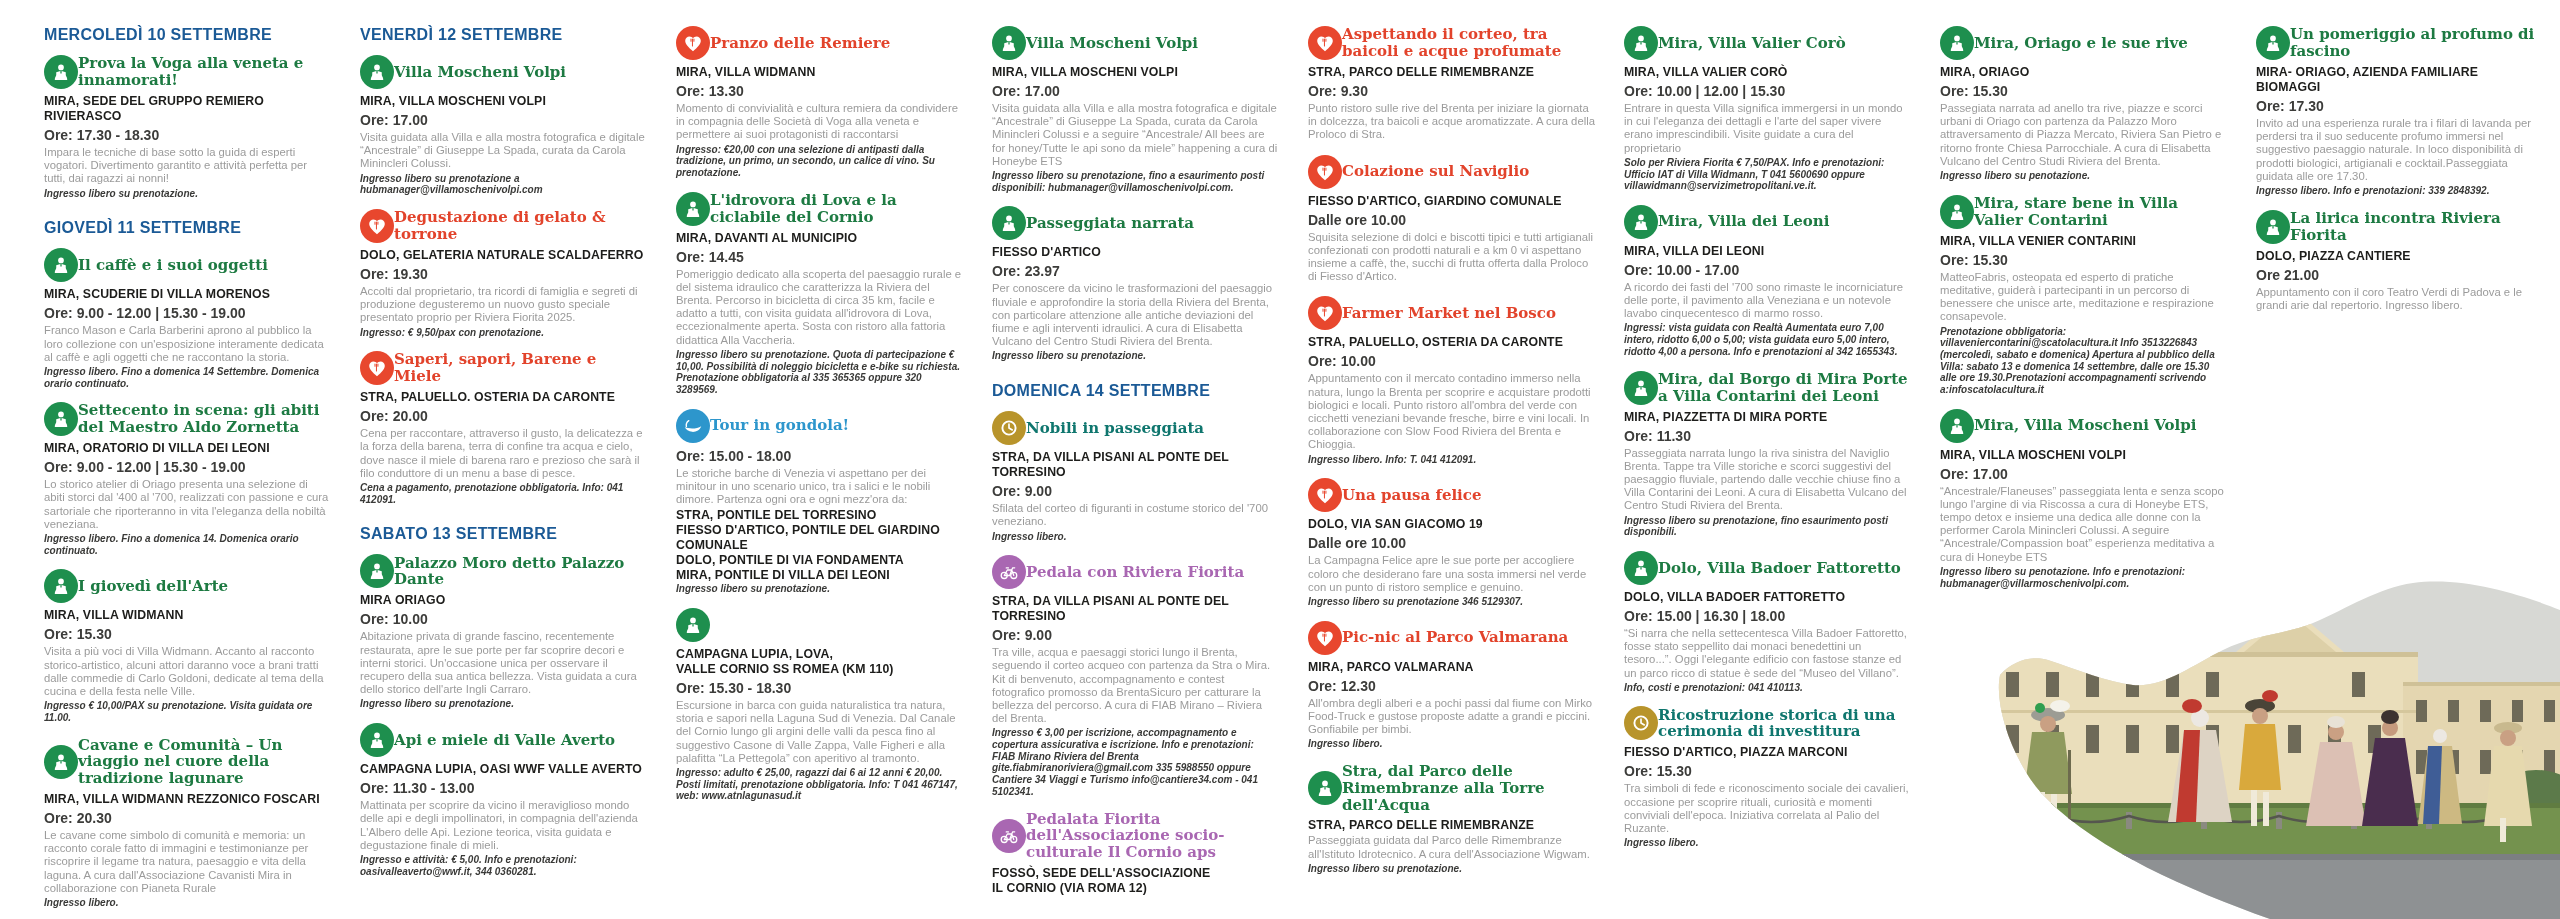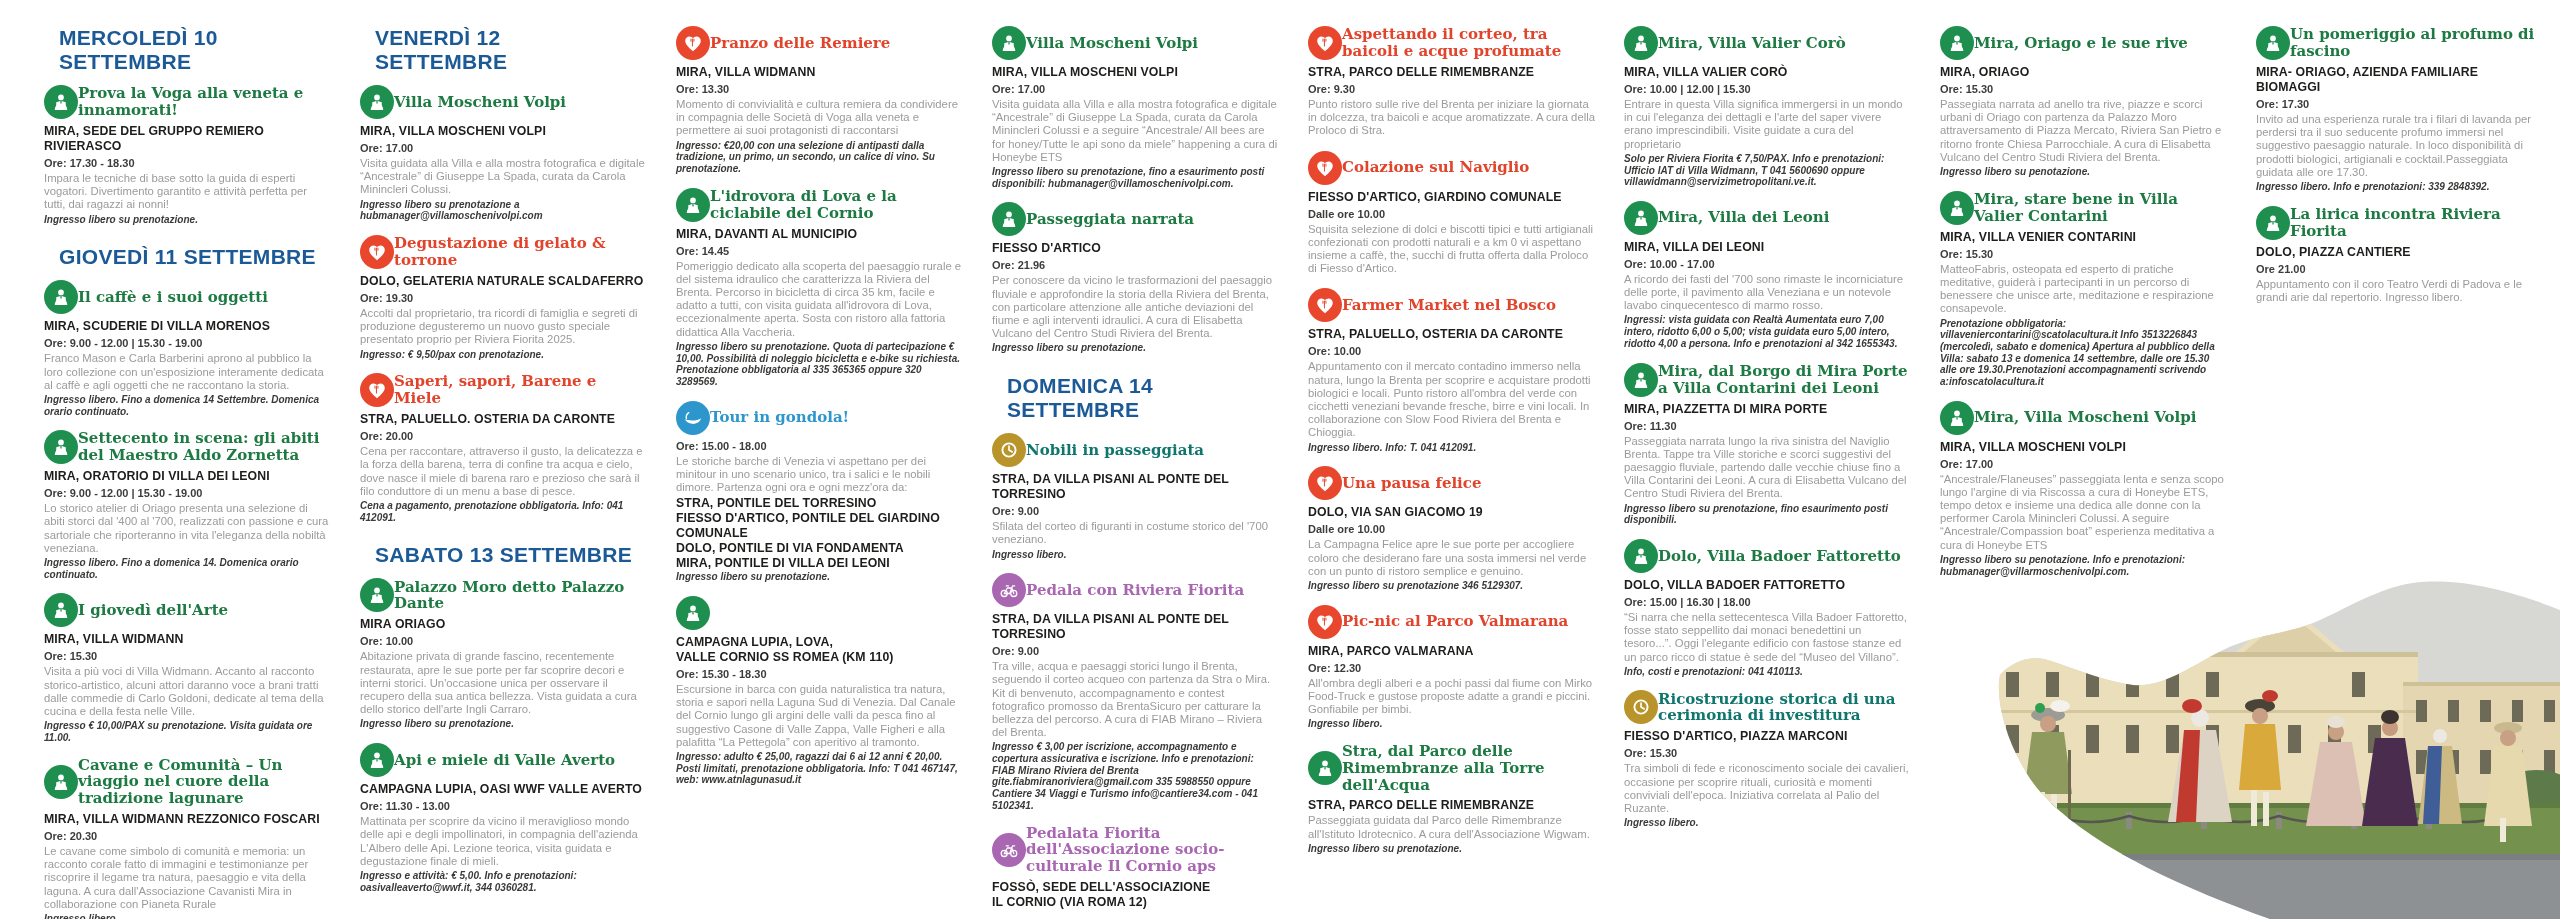--- a/index.html
+++ b/index.html
@@ -4,42 +4,42 @@
 <style>
   html,body{margin:0;padding:0}
   body{
     width:2560px;height:919px;background:#ffffff;overflow:hidden;position:relative;
     font-family:"Liberation Sans",sans-serif;
     -webkit-font-smoothing:antialiased;
   }
   .cols{position:absolute;left:44px;top:26px;display:flex;gap:29px}
   .col{width:287px;flex:none}
   .day{
-    font-size:21px;font-weight:bold;color:#1b5a96;margin:0 15px 11px;letter-spacing:.3px;
+    font-size:16px;font-weight:bold;color:#1b5a96;margin:0 0 11px;letter-spacing:.3px;
   }
   .day.later{margin-top:20px}
   .event{margin-bottom:13px}
   .head{display:flex;align-items:center;margin-bottom:5px}
   .ic{width:34px;height:34px;border-radius:50%;flex:none;display:flex;align-items:center;justify-content:center}
   .ic svg{width:22px;height:22px;display:block}
   .ic.guide{background:#1e8f4e}
   .ic.food{background:#e8472e}
   .ic.gondola{background:#2d96cc}
   .ic.clock{background:#b8942b}
   .ic.bike{background:#a967b2}
   .title{
     font-family:"DejaVu Serif",serif;font-weight:bold;font-size:15px;line-height:1.12;margin:0;
   }
   .title.guide{color:#1d7a42}
   .title.food{color:#e2432b}
   .title.gondola{color:#2d96cc}
   .title.clock{color:#0f766e}
   .title.bike{color:#a967b2}
   .loc{font-size:12.3px;font-weight:bold;color:#1d1d1b;line-height:1.22;letter-spacing:.1px}
-  .ore{font-size:11px;font-weight:bold;color:#3c3c3a;margin:3px 0 3px}
+  .ore{font-size:14px;font-weight:bold;color:#3c3c3a;margin:3px 0 3px}
   .body{font-size:11.3px;line-height:1.17;color:#9b9b9b;margin:1px 0 2px}
   .note{font-size:10px;line-height:1.17;color:#3a3a38;font-style:italic;font-weight:bold;margin:0}
   .photo{position:absolute;right:0;bottom:0;width:612px;height:359px}
 </style>
 </head>
 <body>
 
 <svg width="0" height="0" style="position:absolute" aria-hidden="true">
   <defs>
     <symbol id="sym-guide" viewBox="0 0 24 24">
@@ -296,21 +296,21 @@
       <article class="event">
         <div class="head">
           <span class="ic guide">
             <svg viewBox="0 0 24 24" aria-hidden="true">
               <use href="#sym-guide"></use>
             </svg>
           </span>
           <h3 class="title guide">Passeggiata narrata</h3>
         </div>
         <div class="loc">FIESSO D'ARTICO</div>
-        <div class="ore">Ore: 21.96</div>
+        <div class="ore">Ore: 23.97</div>
         <p class="body">Per conoscere da vicino le trasformazioni del paesaggio fluviale e approfondire la storia della Riviera del Brenta, con particolare attenzione alle antiche deviazioni del fiume e agli interventi idraulici. A cura di Elisabetta Vulcano del Centro Studi Riviera del Brenta.</p>
         <p class="note">Ingresso libero su prenotazione.</p>
       </article>
       <h2 class="day later">DOMENICA 14 SETTEMBRE</h2>
       <article class="event">
         <div class="head">
           <span class="ic clock">
             <svg viewBox="0 0 24 24" aria-hidden="true">
               <use href="#sym-clock"></use>
             </svg>

